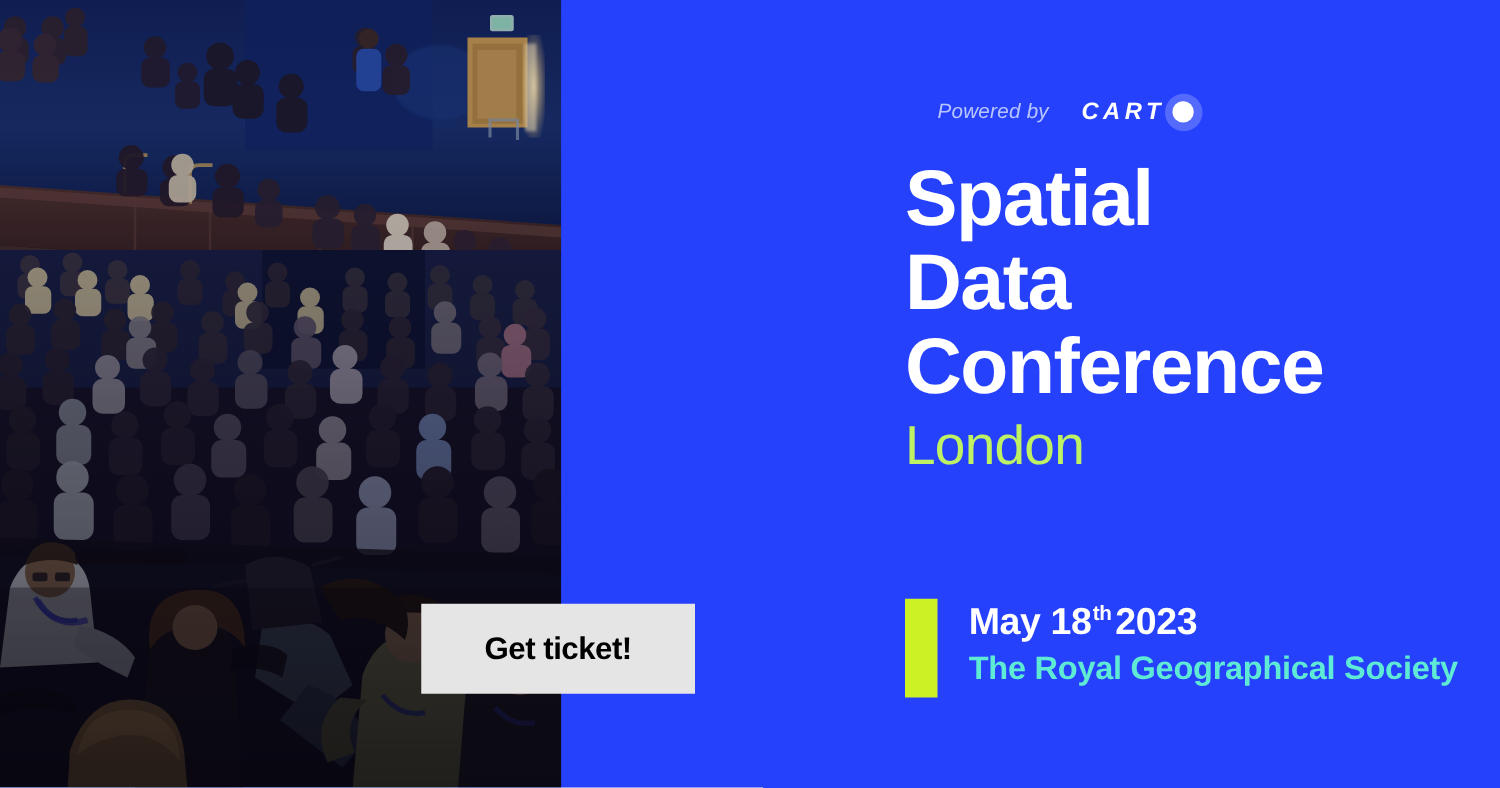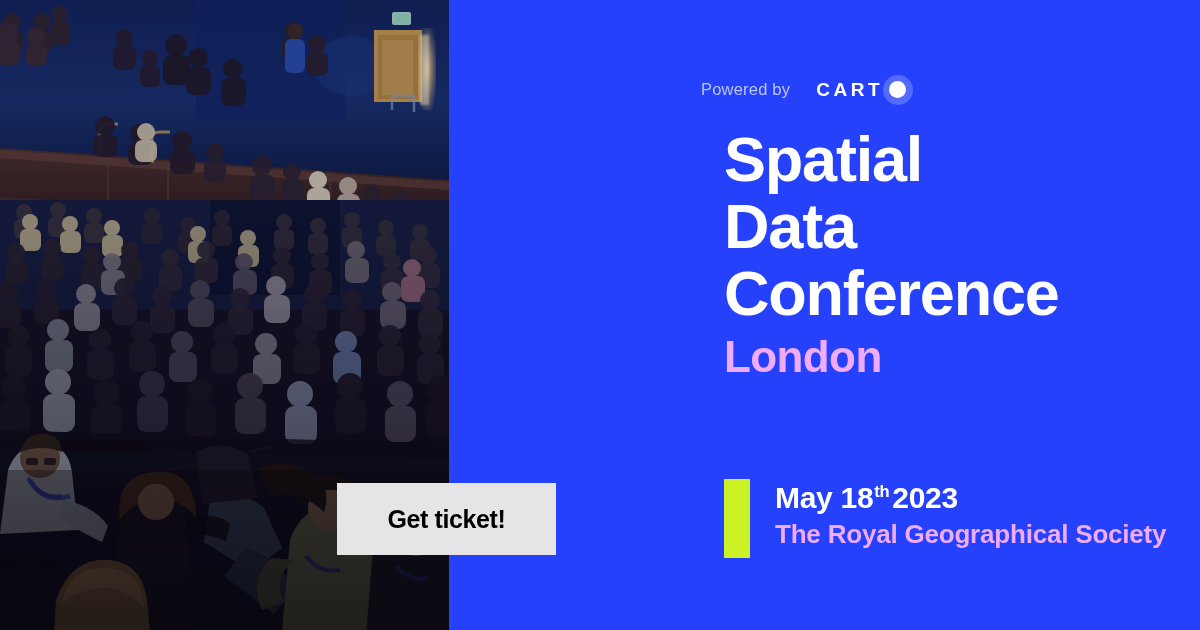--- a/index.html
+++ b/index.html
@@ -44,25 +44,26 @@
     left: 449px;
     top: 0;
     width: 751px;
     height: 630px;
     background: #2541fc;
   }
 
   
   .powered-row {
     position: absolute;
-    left: 701px;
+    left: 750px;
     top: 74px;
     display: flex;
     align-items: center;
     height: 30px;
+    font-style: italic;
   }
   .powered-label {
     color: #b9c6fd;
     font-size: 16.5px;
     font-weight: 400;
     letter-spacing: 0.2px;
     line-height: 1;
     white-space: nowrap;
   }
   .carto-logo {
@@ -114,23 +115,23 @@
   }
   .headline-line {
     color: #ffffff;
     font-size: 63px;
     font-weight: 700;
     line-height: 67px;
     letter-spacing: -1.2px;
     white-space: nowrap;
   }
   .headline-city {
-    color: #f0abfc;
+    color: #bef264;
     font-size: 44px;
-    font-weight: 700;
+    font-weight: 400;
     line-height: 56px;
     letter-spacing: -0.6px;
     margin-top: 2px;
     white-space: nowrap;
   }
 
   
   .date-block {
     position: absolute;
     left: 724px;
@@ -159,21 +160,21 @@
   }
   .date-line sup {
     font-size: 0.55em;
     font-weight: 700;
     vertical-align: super;
     line-height: 0;
     margin-left: 1px;
     margin-right: 3px;
   }
   .venue-line {
-    color: #f0abfc;
+    color: #5eead4;
     font-size: 26px;
     font-weight: 700;
     line-height: 34px;
     letter-spacing: -0.2px;
     white-space: nowrap;
   }
 
   
   .ticket-button {
     position: absolute;

